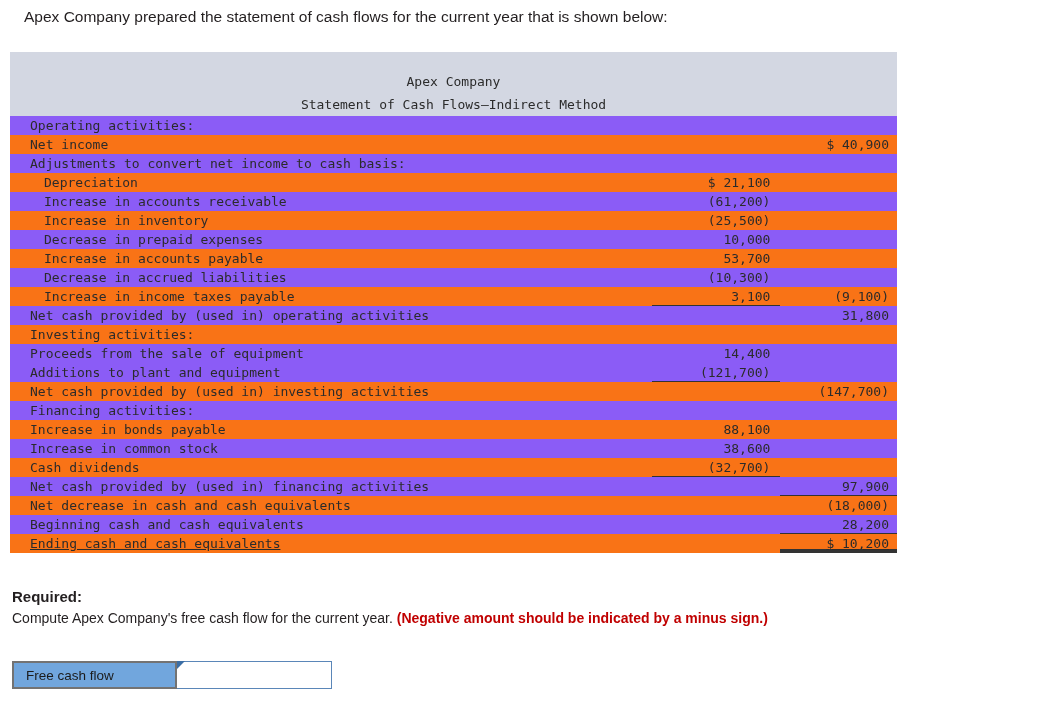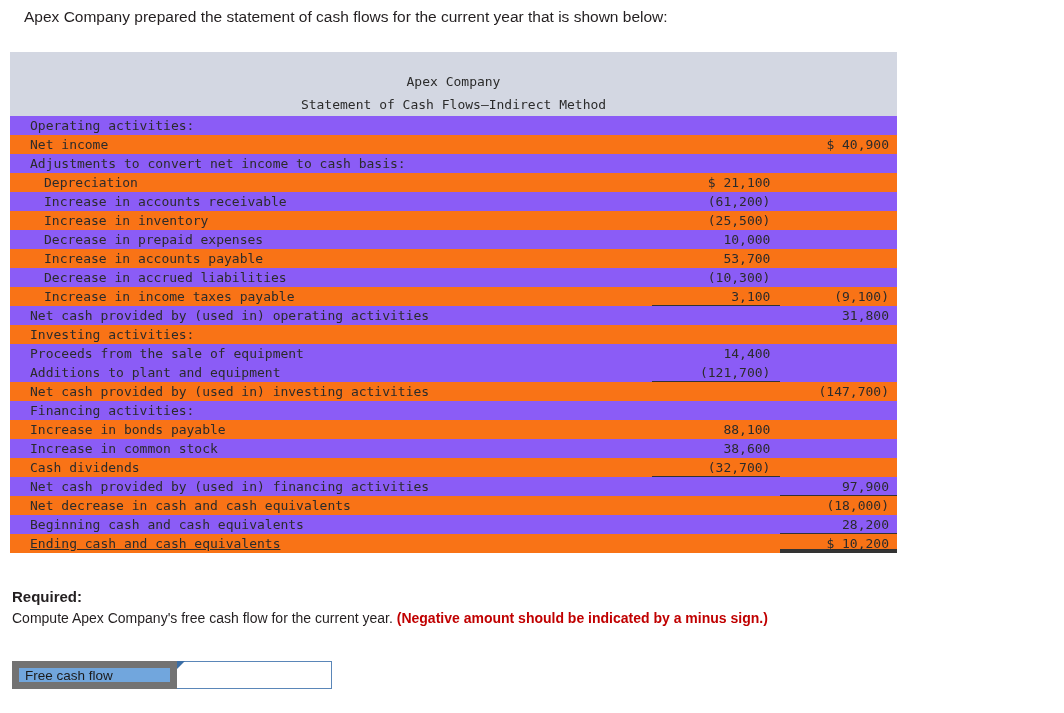--- a/index.html
+++ b/index.html
@@ -96,27 +96,27 @@
     position: absolute;
     left: 12px;
     top: 661px;
     display: flex;
     align-items: stretch;
     height: 28px;
   }
   .answer-label {
     width: 165px;
     background: #71a6dd;
-    border: 7px solid #737373;
+    border: 2px solid #737373;
     box-sizing: border-box;
     font-size: 13.5px;
     color: #1b1b1b;
     display: flex;
     align-items: center;
-    padding-left: 6px;
+    padding-left: 12px;
   }
   .answer-input-wrap {
     position: relative;
     width: 155px;
   }
   .answer-input {
     width: 100%;
     height: 100%;
     box-sizing: border-box;
     border: 1px solid #5a86b8;

